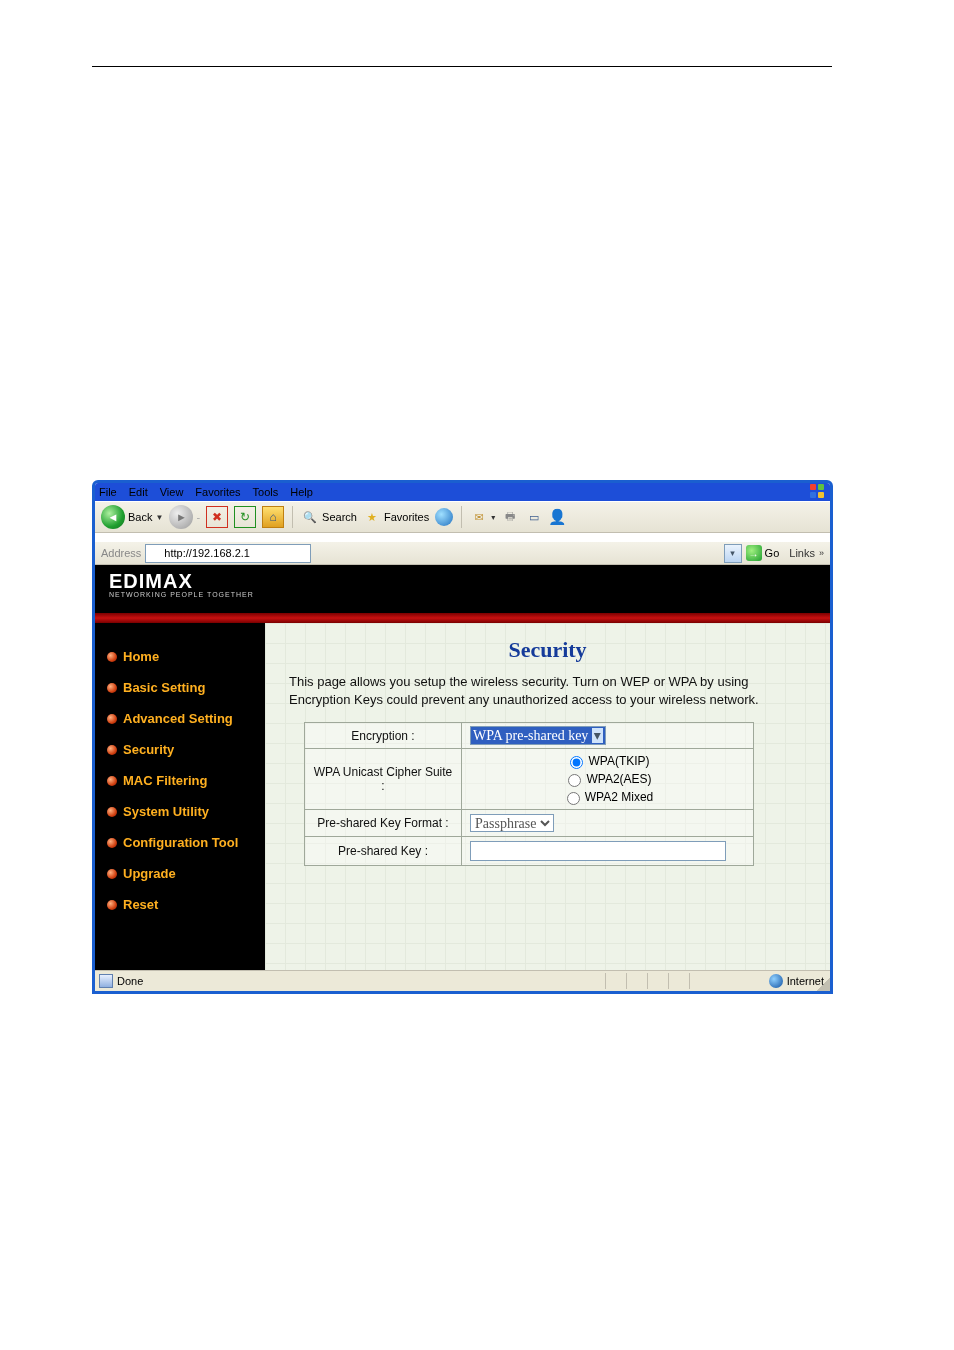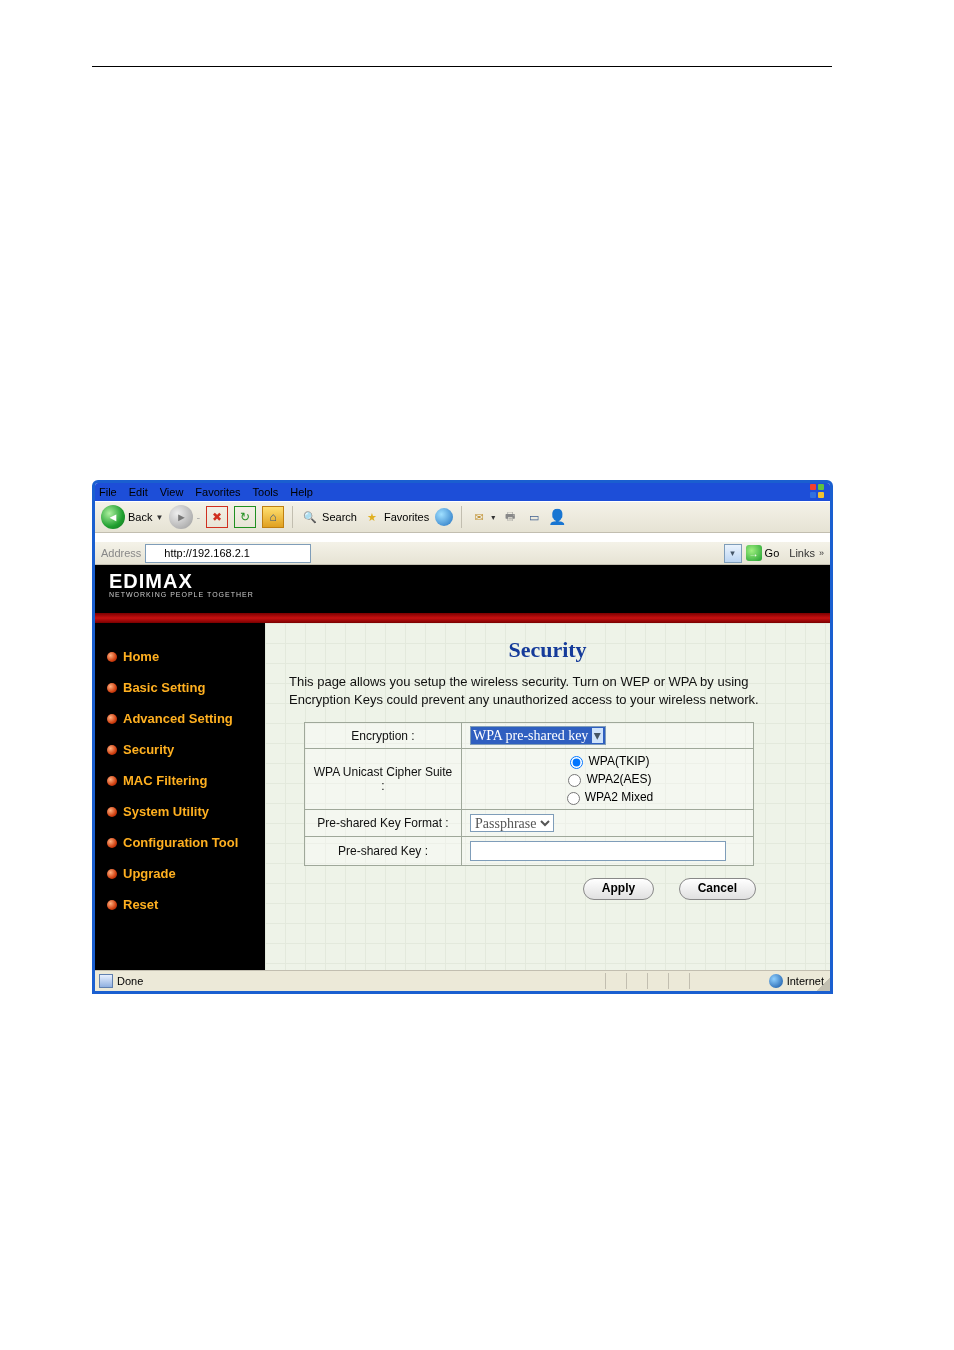--- a/index.html
+++ b/index.html
@@ -472,24 +472,20 @@
             </select>
           </td>
         </tr>
         <tr>
           <td class="lbl">Pre-shared Key :</td>
           <td><input class="txt" type="text" value="" style=""></td>
         </tr>
       </tbody>
         </table>
 
-      <div class="btnrow">
-        <span class="pillbtn">Apply</span>
-        <span class="pillbtn">Cancel</span>
-      </div>
     </div>
   </div>
 
   <div class="statusbar">
     <div class="doc-icon"></div>
     <span>Done</span>
     <div class="status-cells">
       <div class="cell"></div>
         <div class="cell"></div>
         <div class="cell"></div>

